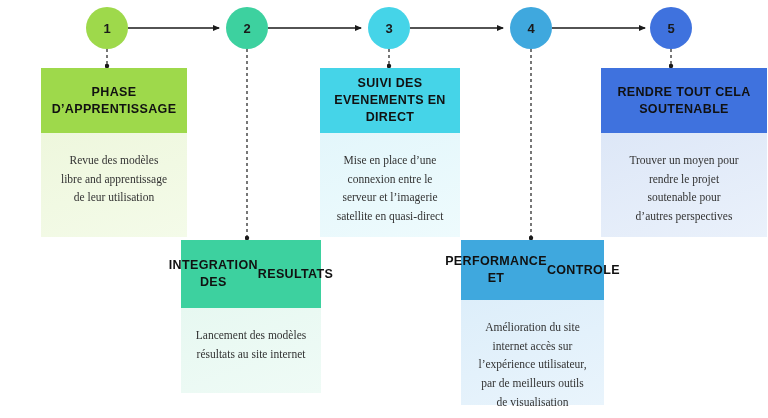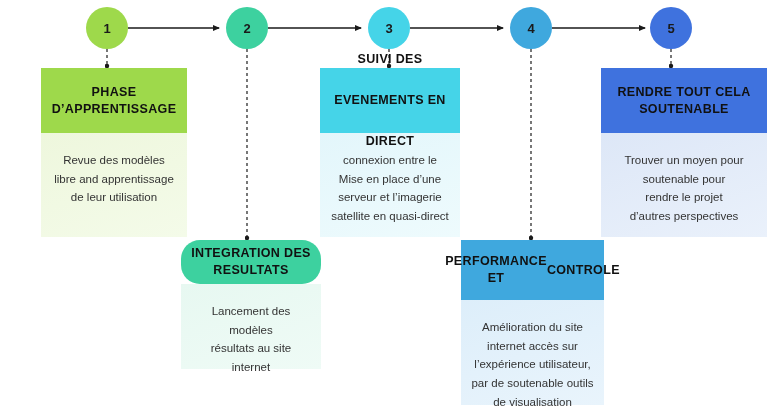--- a/index.html
+++ b/index.html
@@ -43,21 +43,21 @@
     font-family:"Liberation Sans", sans-serif;
   }
   .card-body{
     width:100%;
     box-sizing:border-box;
     text-align:center;
     font-size:11.5px;
     line-height:1.62;
     color:#333333;
     padding:18px 10px 10px 10px;
-    font-family:Liberation Sans, sans-serif;
+    font-family:Liberation Serif, serif;
   }
   .card-body span{display:block;}
 </style>
 </head>
 <body>
 
 <div id="stage">
 
   <svg id="lines" viewBox="0 0 768 418" xmlns="http://www.w3.org/2000/svg">
     <defs>
@@ -106,61 +106,61 @@
         <div>PHASE</div>
         <div>D’APPRENTISSAGE</div>
       </div>
     <div class="card-body" style="height: 104px; background: linear-gradient(160deg, rgb(238, 247, 221) 0%, rgb(244, 251, 233) 100%);">
         <span>Revue des modèles</span>
         <span>libre and apprentissage</span>
         <span>de leur utilisation</span>
       </div>
   </div>
   <div class="card" style="left: 181px; width: 140px; top: 240px;">
-    <div class="card-head" style="background: rgb(61, 209, 159); height: 44px; display: flex; flex-direction: column; justify-content: center; border-radius: 19px;">
+    <div class="card-head" style="background: rgb(61, 209, 159); height: 68px; display: flex; flex-direction: row; justify-content: center;">
         <div>INTEGRATION DES</div>
         <div>RESULTATS</div>
       </div>
     <div class="card-body" style="height: 85px; background: linear-gradient(160deg, rgb(231, 248, 241) 0%, rgb(239, 251, 246) 100%);">
         <span>Lancement des modèles</span>
         <span>résultats au site internet</span>
       </div>
   </div>
   <div class="card" style="left: 320px; width: 140px; top: 68px;">
-    <div class="card-head" style="background: rgb(69, 212, 232); height: 65px; display: flex; flex-direction: column; justify-content: center; gap: 24px;">
+    <div class="card-head" style="background: rgb(69, 212, 232); height: 65px; display: flex; flex-direction: column; justify-content: center;">
         <div>SUIVI DES</div>
         <div>EVENEMENTS EN</div>
         <div>DIRECT</div>
       </div>
     <div class="card-body" style="height: 104px; background: linear-gradient(160deg, rgb(227, 246, 251) 0%, rgb(238, 251, 253) 100%);">
+        <span>Mise en place d’une</span>
         <span>connexion entre le</span>
-        <span>Mise en place d’une</span>
         <span>serveur et l’imagerie</span>
         <span>satellite en quasi-direct</span>
       </div>
   </div>
   <div class="card" style="left: 461px; width: 143px; top: 240px;">
     <div class="card-head" style="background: rgb(63, 168, 222); height: 60px; display: flex; flex-direction: row; justify-content: center;">
         <div>PERFORMANCE ET</div>
         <div>CONTROLE</div>
       </div>
     <div class="card-body" style="height: 105px; background: linear-gradient(160deg, rgb(221, 238, 250) 0%, rgb(233, 244, 252) 100%);">
         <span>Amélioration du site</span>
         <span>internet accès sur</span>
         <span>l’expérience utilisateur,</span>
-        <span>par de soutenable outils</span>
+        <span>par de meilleurs outils</span>
         <span>de visualisation</span>
       </div>
   </div>
   <div class="card" style="left: 601px; width: 166px; top: 68px;">
     <div class="card-head" style="background: rgb(63, 114, 222); height: 65px; display: flex; flex-direction: column; justify-content: center;">
         <div>RENDRE TOUT CELA</div>
         <div>SOUTENABLE</div>
       </div>
     <div class="card-body" style="height: 104px; background: linear-gradient(160deg, rgb(221, 231, 247) 0%, rgb(234, 241, 251) 100%);">
         <span>Trouver un moyen pour</span>
+        <span>rendre le projet</span>
         <span>soutenable pour</span>
-        <span>rendre le projet</span>
         <span>d’autres perspectives</span>
       </div>
   </div>
 
 </div>
 
 </body></html>

